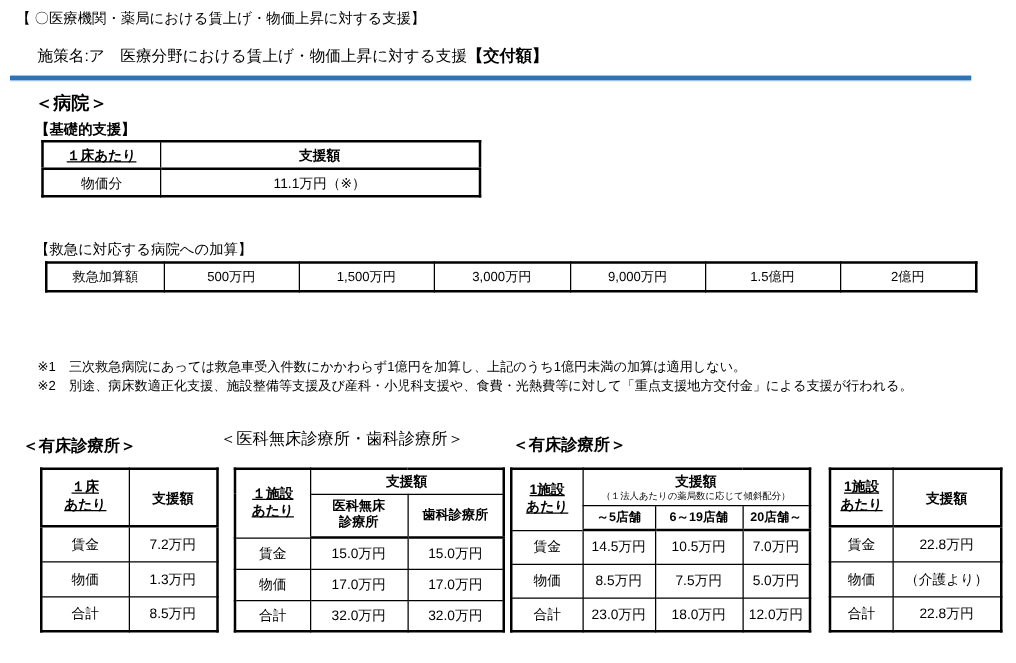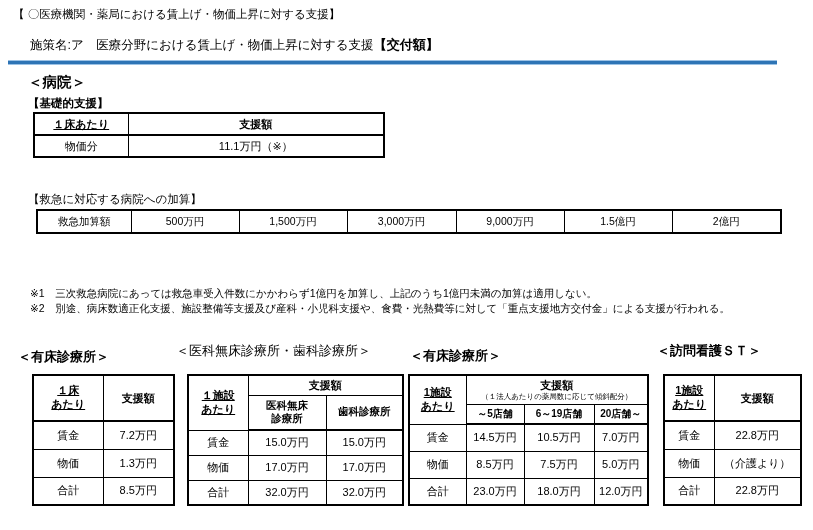--- a/index.html
+++ b/index.html
@@ -217,21 +217,20 @@
     </tr>
     <tr class="drow">
       <td>合計</td>
       <td>23.0万円</td>
       <td>18.0万円</td>
       <td>12.0万円</td>
     </tr>
   </tbody>
     </table>
 
-  <div class="abs h-nurse">＜訪問看護ＳＴ＞</div>
   <table id="t6" class="tbl">
     <colgroup>
         <col style="width:50px">
         <col style="width:87px">
       </colgroup>
     <tbody>
         <tr class="hrow hsep">
       <th class="pre"><span class="u">1施設
 あたり</span></th>
       <th>支援額</th>

